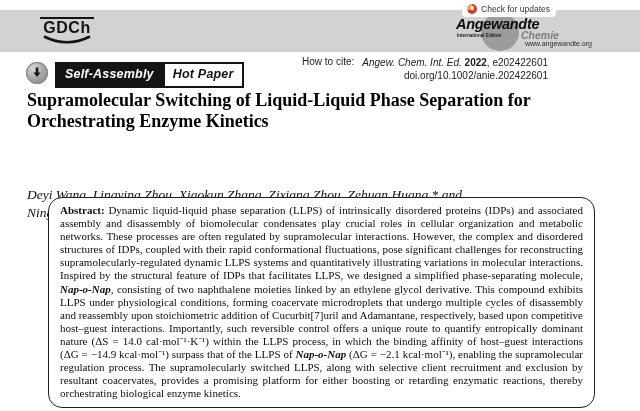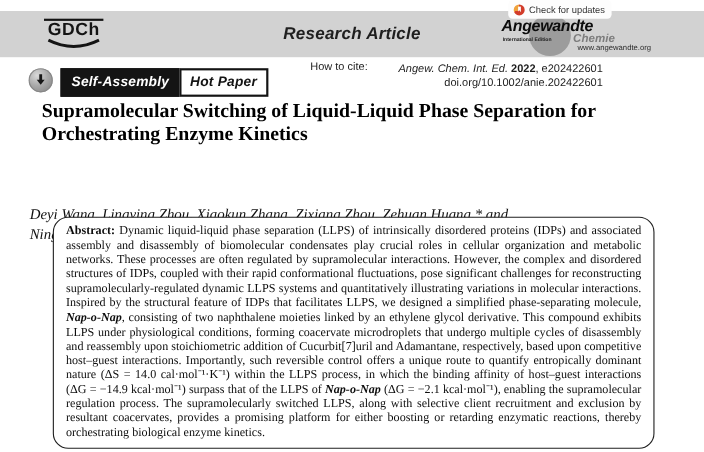--- a/index.html
+++ b/index.html
@@ -29,37 +29,37 @@
   
   .check-badge{position:absolute;top:0;right:0;height:17px;background:#fdfdfd;border-radius:4px;
                display:flex;align-items:center;gap:4px;padding:0 6px 0 5px;z-index:5;cursor:pointer;}
   .cm-icon{width:10px;height:10px;border-radius:50%;flex:0 0 auto;position:relative;
            background:conic-gradient(#d23c2a 0 250deg,#f0a23c 250deg 360deg);}
   .cm-icon::after{content:"";position:absolute;left:3.5px;top:2px;width:3px;height:5.5px;background:#fff;
                   clip-path:polygon(0 0,100% 0,100% 100%,50% 68%,0 100%);}
   .check-label{font-size:8.5px;color:#333333;white-space:nowrap;}
 
   
-  .cite{position:absolute;top:56px;right:8px;display:flex;gap:28px;font-size:10px;color:#1c1c1c;}
+  .cite{position:absolute;top:56px;right:8px;display:flex;gap:8px;font-size:10px;color:#1c1c1c;}
   .cite-text{text-align:right;line-height:13px;}
   .it{font-style:italic}
   .bd{font-weight:700}
 
   
   .badge-row{position:absolute;left:26px;top:62px;display:flex;align-items:flex-start;}
   .dl-icon{width:22px;height:22px;border-radius:50%;margin-right:7px;display:flex;align-items:center;justify-content:center;
            background:radial-gradient(circle at 35% 30%,#d9d9d9 0%,#a9a9a9 45%,#7c7c7c 100%);
            box-shadow:inset 0 0 0 1px #878787;cursor:pointer;}
   .badge{font-style:italic;font-weight:700;font-size:12.5px;line-height:1;padding:4px 8px 5px;
          border:2px solid #141414;letter-spacing:.2px;white-space:nowrap;}
   .badge-dark{background:#141414;color:#ffffff;}
   .badge-light{background:#ffffff;color:#141414;margin-left:-1px;}
 
   
-  .title{position:absolute;left:38px;top:90px;width:578px;margin:0;
+  .title{position:absolute;left:27px;top:90px;width:578px;margin:0;
          font-family:"Liberation Serif",serif;font-weight:700;font-size:18px;line-height:21px;color:#000000;}
   .authors{position:absolute;left:27px;top:143px;width:560px;
            font-family:"Liberation Serif",serif;font-style:italic;font-size:13.5px;line-height:17.5px;color:#101010;margin-top:43px;}
 
   
   .abstract-box{position:absolute;left:48px;top:197px;width:547px;box-sizing:border-box;
                 border:1.5px solid #1f1f1f;border-radius:14px;padding:6px 11px 7px;background:#ffffff;}
   .abstract-text{margin:0;font-family:"Liberation Serif",serif;font-size:11px;line-height:13.1px;
                  text-align:justify;color:#0d0d0d;}
   .s-p{font-weight:400}
@@ -76,21 +76,20 @@
     <span class="check-label">Check for updates</span>
   </div>
 
   <div class="header-bar">
     <div class="gdch">
       <span class="gdch-text">GDCh</span>
       <svg class="gdch-arc" width="54" height="10" viewBox="0 0 54 10">
         <path d="M4 1.5 Q27 13 50 1.5" fill="none" stroke="#141414" stroke-width="2.6"></path>
       </svg>
     </div>
-    <div class="ra">Research Article</div>
     <div class="ang">
       <span class="ang-circle"></span>
       <span class="ang-name">Angewandte</span>
       <span class="ang-sub">International Edition</span>
       <span class="ang-chemie">Chemie</span>
       <span class="ang-url">www.angewandte.org</span>
     </div>
   </div>
 
   <div class="cite">

